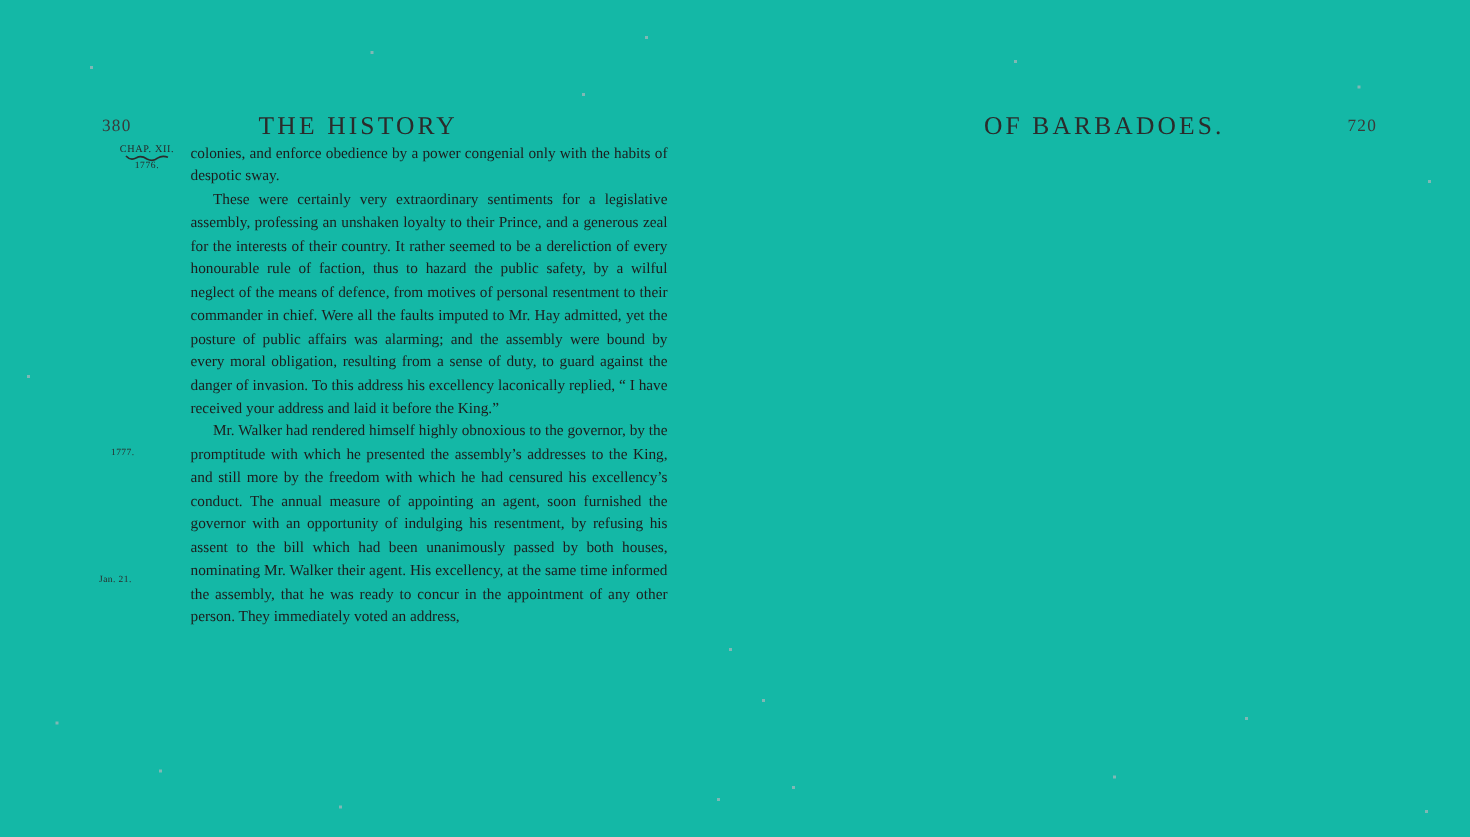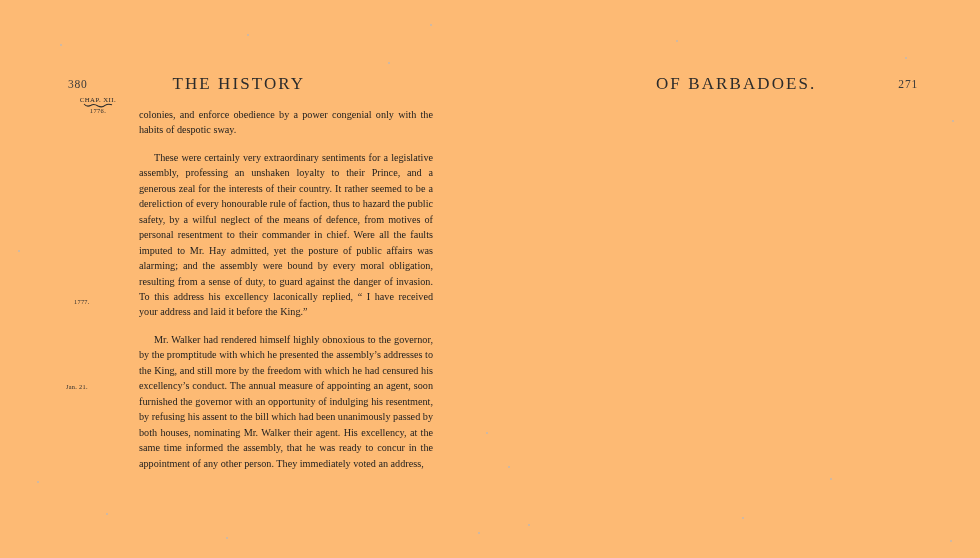--- a/index.html
+++ b/index.html
@@ -14,21 +14,21 @@
     overflow: hidden;
     font-family: "Liberation Serif", "DejaVu Serif", serif;
     color: #1a1a1a;
     position: relative;
   }
 
   
   #scan-sheet {
     position: absolute;
     inset: 0;
-    background: #fdba74;
+    background: #14b8a6;
   }
 
   
   .speckle {
     position: absolute;
     background: #b9b9bd;
     width: 2px;
     height: 2px;
     opacity: .65;
   }
@@ -86,21 +86,21 @@
     top: 95px;
     font-size: 10.2px;
     line-height: 15.45px;
     text-align: justify;
     text-justify: inter-word;
     color: #1d1d1d;
     -webkit-font-smoothing: none;
   }
   .page-left .textblock  { left: 127px; width: 318px; }
 
-  .textblock p { margin: 12px; }
+  .textblock p { margin: 0; }
   .textblock p.indent { text-indent: 15px; }
   .textblock p.cont { text-indent: 0; }
 
   
   .textblock p { text-align-last: left; }
 
   
   .margin-note {
     position: absolute;
     font-size: 6.6px;
@@ -197,19 +197,19 @@
         <p class="indent">These were certainly very extraordinary sentiments for a legislative assembly, professing an unshaken loyalty to their Prince, and a generous zeal for the interests of their country. It rather seemed to be a dereliction of every honourable rule of faction, thus to hazard the public safety, by a wilful neglect of the means of defence, from motives of personal resentment to their commander in chief. Were all the faults imputed to Mr. Hay admitted, yet the posture of public affairs was alarming; and the assembly were bound by every moral obligation, resulting from a sense of duty, to guard against the danger of invasion. To this address his excellency laconically replied, “ I have received your address and laid it before the King.”</p>
         <p class="indent">Mr. Walker had rendered himself highly obnoxious to the governor, by the promptitude with which he presented the assembly’s addresses to the King, and still more by the freedom with which he had censured his excellency’s conduct. The annual measure of appointing an agent, soon furnished the governor with an opportunity of indulging his resentment, by refusing his assent to the bill which had been unanimously passed by both houses, nominating Mr. Walker their agent. His excellency, at the same time informed the assembly, that he was ready to concur in the appointment of any other person. They immediately voted an address,</p>
       </div>
 
     </div>
 
     <div class="page page-right">
 
       <div class="head-row">
         <div class="running-head">OF BARBADOES.</div>
-        <div class="folio">271</div>
+        <div class="folio">720</div>
       </div>
 
     </div>
 
   </div>
 </div>
 
 </body></html>

